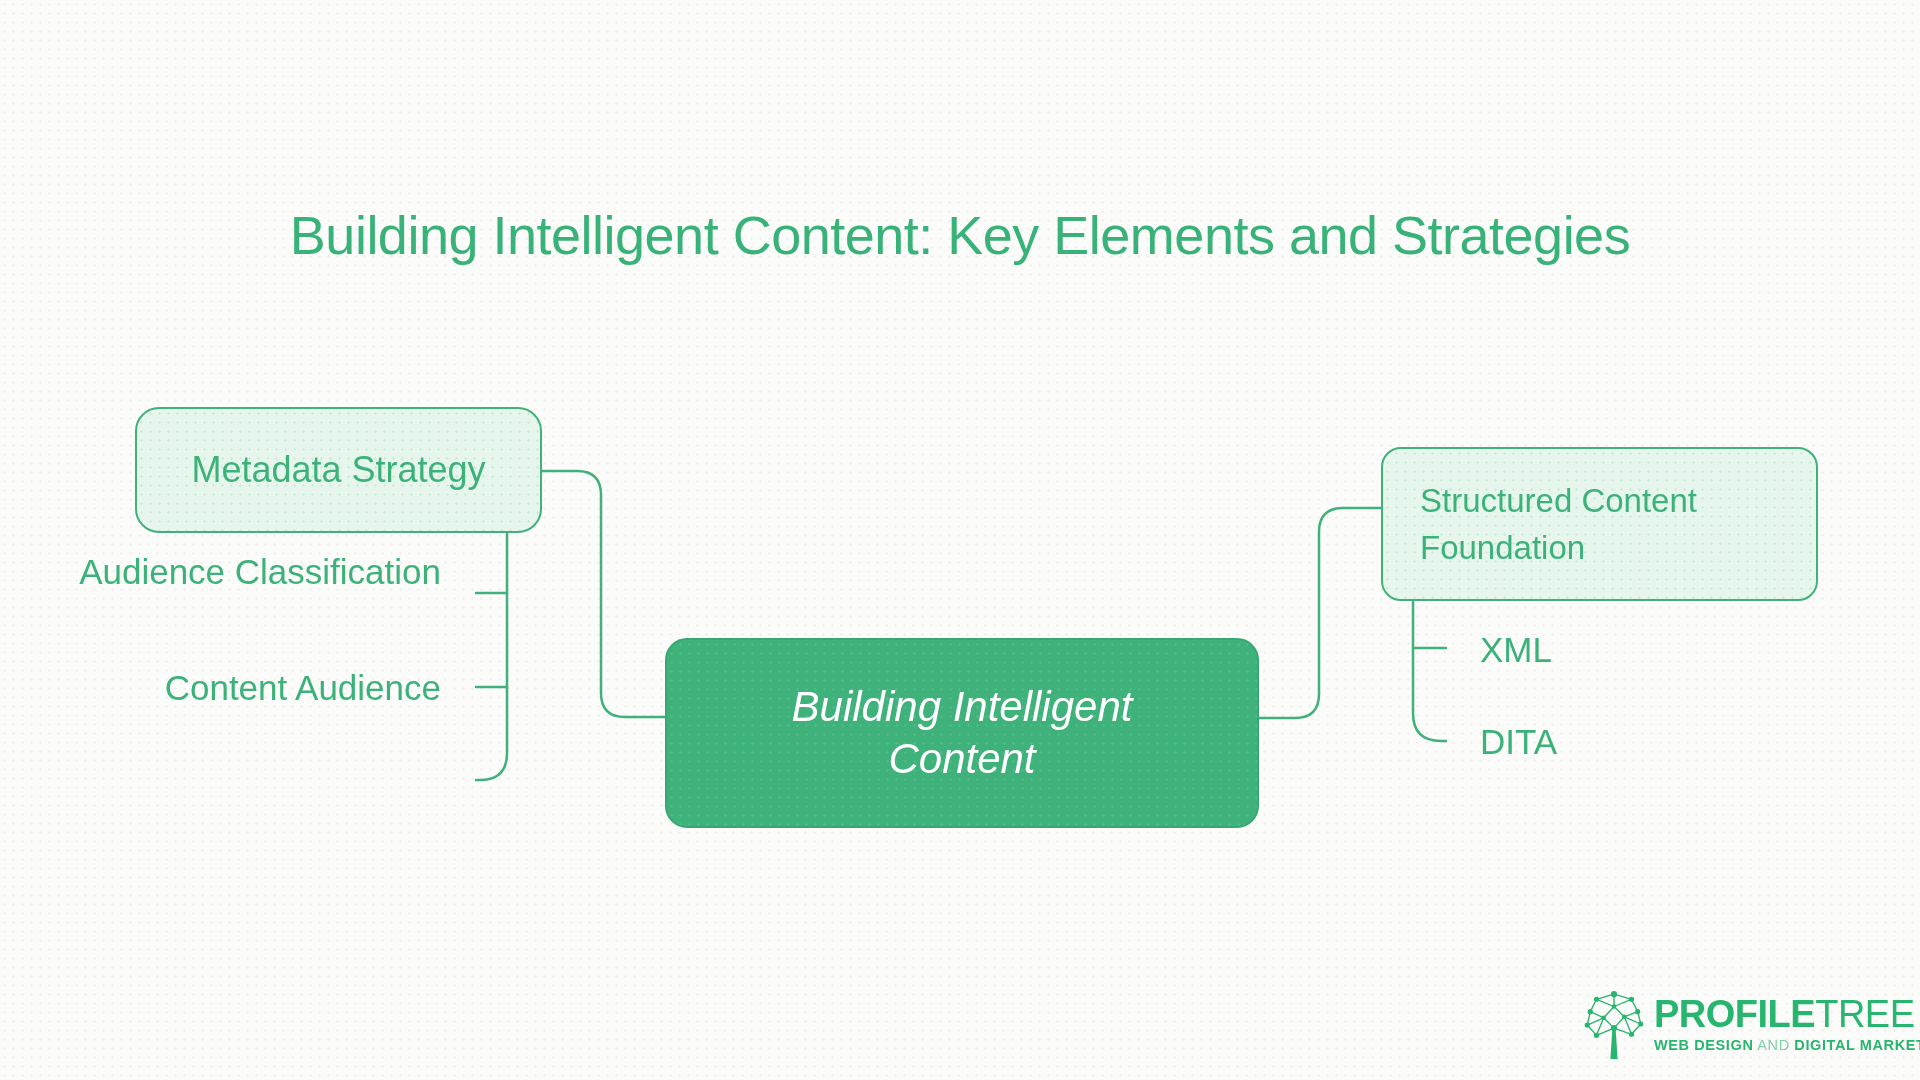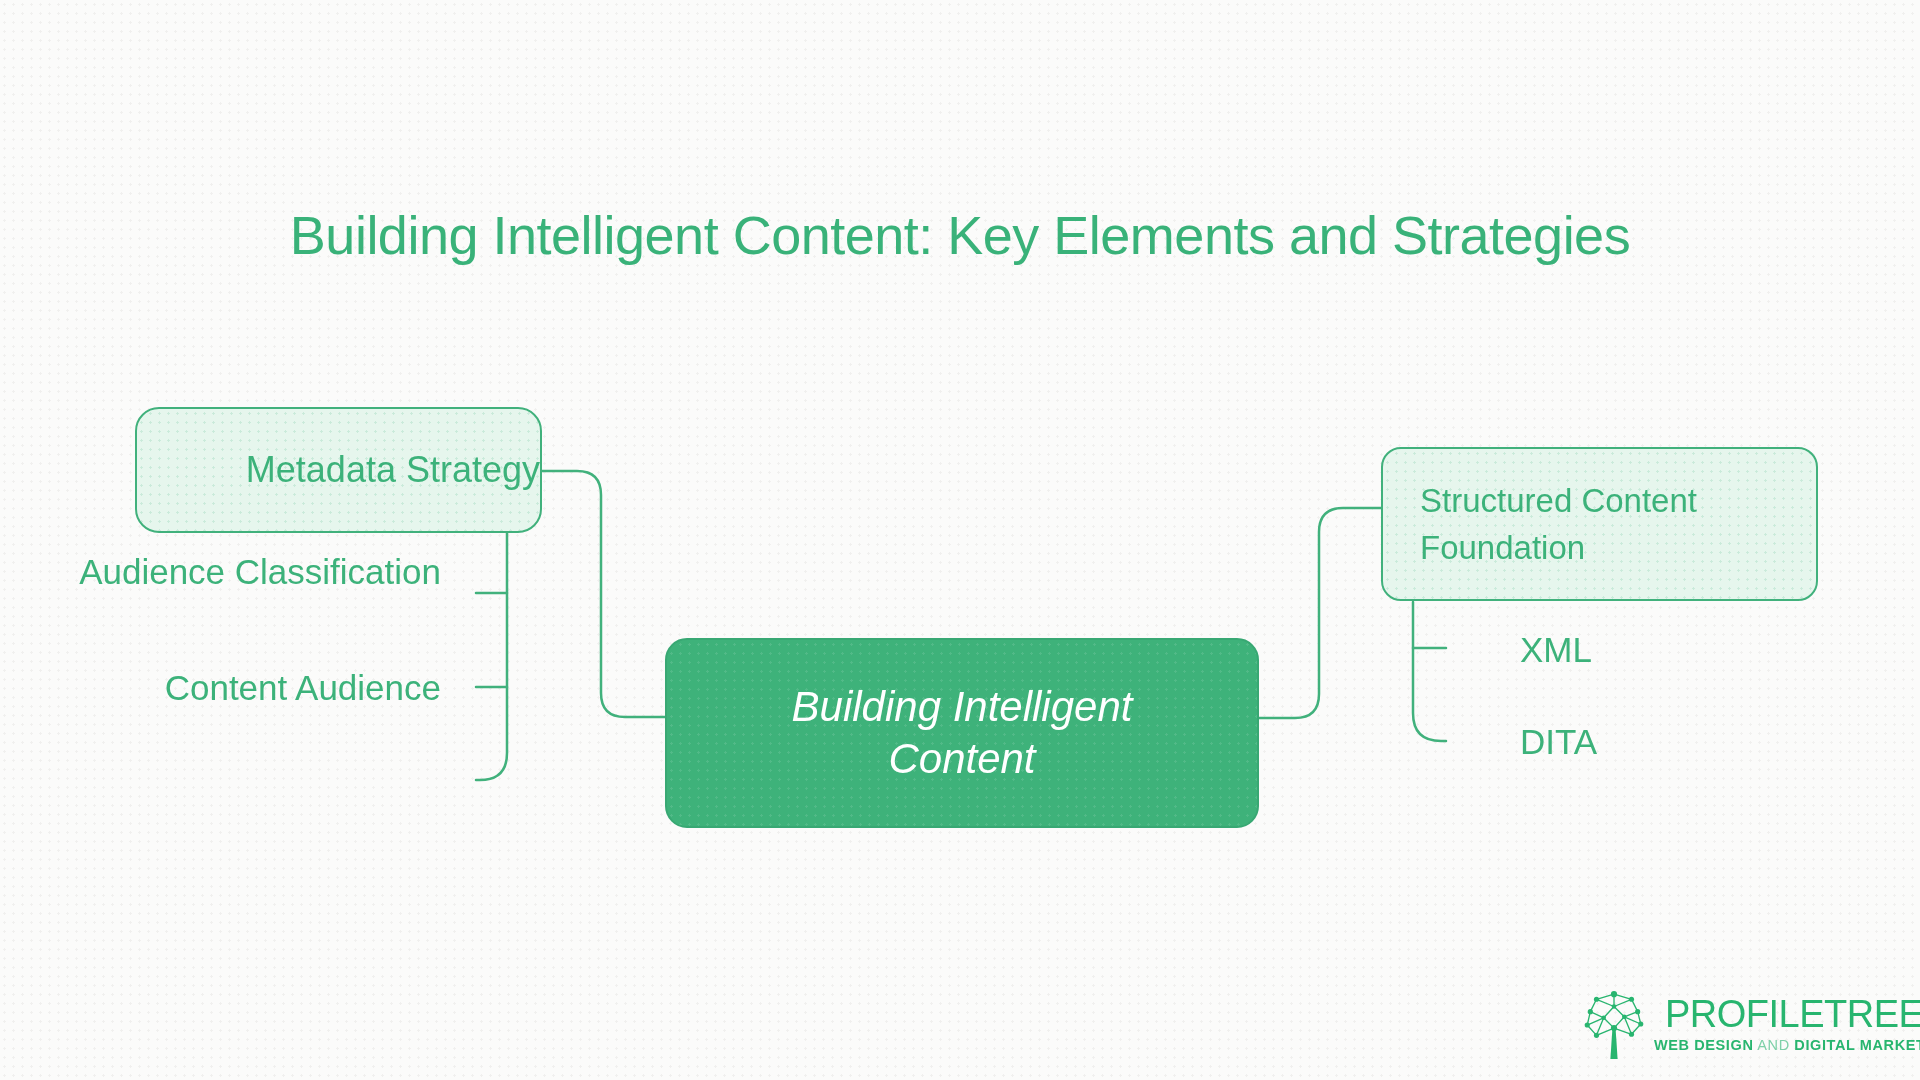--- a/index.html
+++ b/index.html
@@ -49,21 +49,21 @@
     background-color: #e6f6ed;
     background-image: radial-gradient(rgba(62,178,122,0.16) 1.2px, transparent 1.4px);
     background-size: 9px 9px;
     border: 2px solid #41b17c;
     border-radius: 20px;
   }
   .node-metadata {
     left: 135px; top: 407px;
     width: 407px; height: 126px;
     border-radius: 24px;
-    justify-content: flex-end;
+    justify-content: center;
     font-size: 36px;
   }
   .node-central {
     left: 665px; top: 638px;
     width: 594px; height: 190px;
     background-color: #3eb27a;
     background-image: radial-gradient(rgba(255,255,255,0.10) 1.2px, transparent 1.4px);
     background-size: 9px 9px;
     border: 2px solid #38a873;
     border-radius: 22px;
@@ -88,41 +88,41 @@
     position: absolute;
     color: #3cb27a;
     font-size: 35px;
     white-space: nowrap;
     transform: translateY(-50%);
   }
   .leaf-left { right: 1479px; text-align: right; }
   .leaf-audience { top: 572px; }
   .leaf-purpose  { top: 688px; }
   .leaf-topic    { top: 781px; }
-  .leaf-right { left: 1480px; margin-left: 40px; }
+  .leaf-right { left: 1480px; }
   .leaf-xml  { top: 650px; }
   .leaf-dita { top: 742px; }
   
   .logo {
     position: absolute;
     left: 1583px; top: 989px;
     display: flex;
     align-items: center;
     gap: 9px;
   }
   .logo-icon { width: 62px; height: 70px; }
   .logo-text { display: flex; flex-direction: column; align-items: flex-start; }
   .wordmark {
     font-size: 38px;
     line-height: 38px;
     color: #28b56f;
     letter-spacing: -0.5px;
     white-space: nowrap;
   }
-  .wm-bold { font-weight: normal; margin-left: 11px; }
+  .wm-bold { font-weight: bold; }
   .wm-thin { font-weight: normal; }
   .tagline {
     margin-top: 4px;
     font-size: 14.5px;
     letter-spacing: 0.6px;
     color: #28b56f;
     white-space: nowrap;
   }
   .tg-bold { font-weight: bold; }
   .tg-light { font-weight: normal; color: #7ed0a8; }

